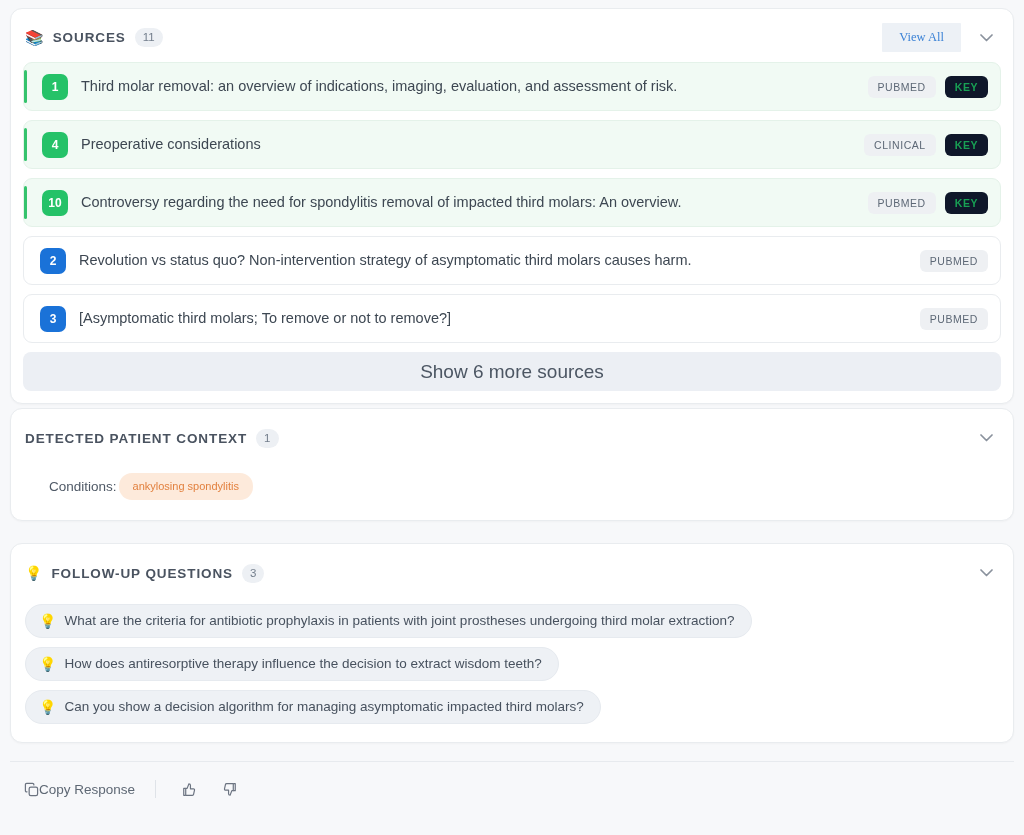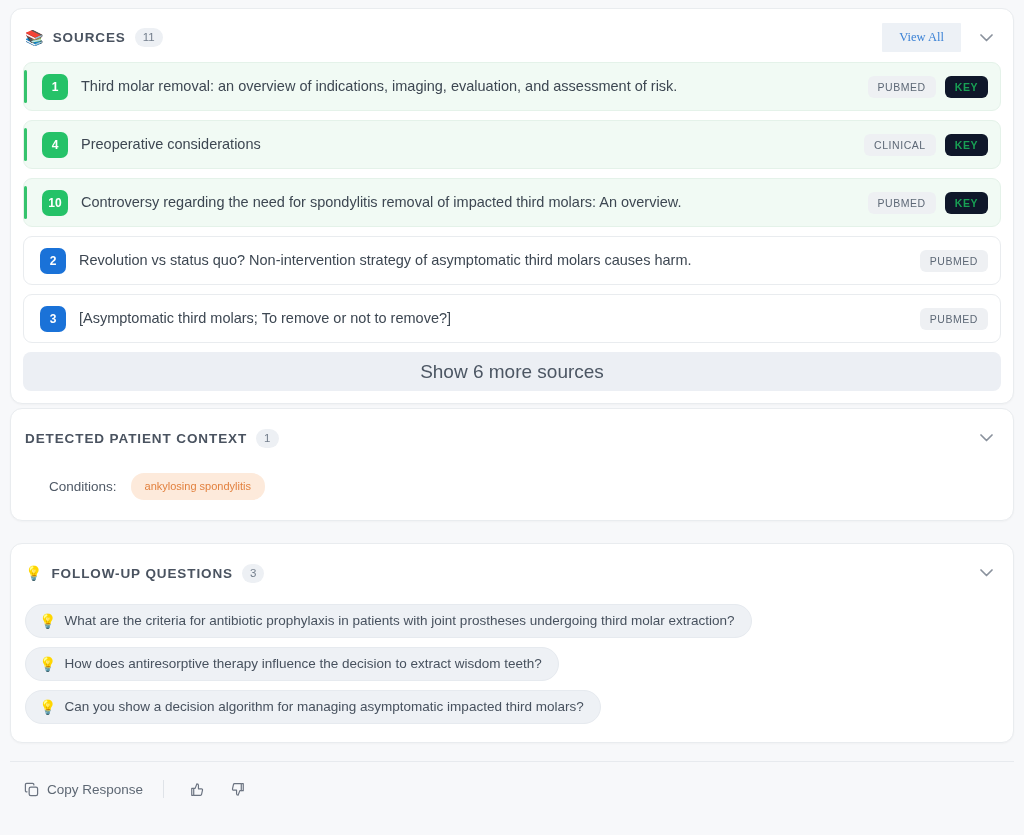--- a/index.html
+++ b/index.html
@@ -157,21 +157,21 @@
   }
 
   
   .context-card { margin-top: 4px; padding: 16px 14px 20px 14px; }
   .ctx-header { display: flex; align-items: center; }
   .ctx-body {
     margin-top: 22px;
     padding-left: 24px;
     display: flex;
     align-items: center;
-    gap: 14px;
+    gap: 2px;
   }
   .ctx-label { font-size: 13.5px; color: #4f5966; }
   .condition-chip {
     background: #fdeadb;
     color: #e2813f;
     font-size: 11px;
     border-radius: 13px;
     padding: 5px 14px;
     line-height: 17px;
   }
@@ -199,21 +199,21 @@
   
   .footer {
     margin-top: 18px;
     border-top: 1px solid #e7eaee;
     padding: 14px 14px 0 14px;
     display: flex;
     align-items: center;
     gap: 14px;
   }
   .copy-btn {
-    display: flex; align-items: center; gap: 8px;
+    display: flex; align-items: center; 
     background: none; border: none; cursor: pointer;
     color: #5e6874; font-size: 13.5px;
     font-family: "Liberation Sans", sans-serif;
     padding: 0;
   }
   .divider { width: 1px; height: 18px; background: #dfe3e8; margin: 0 6px; }
   .icon-btn {
     background: none; border: none; cursor: pointer;
     width: 26px; height: 26px;
     display: flex; align-items: center; justify-content: center;

